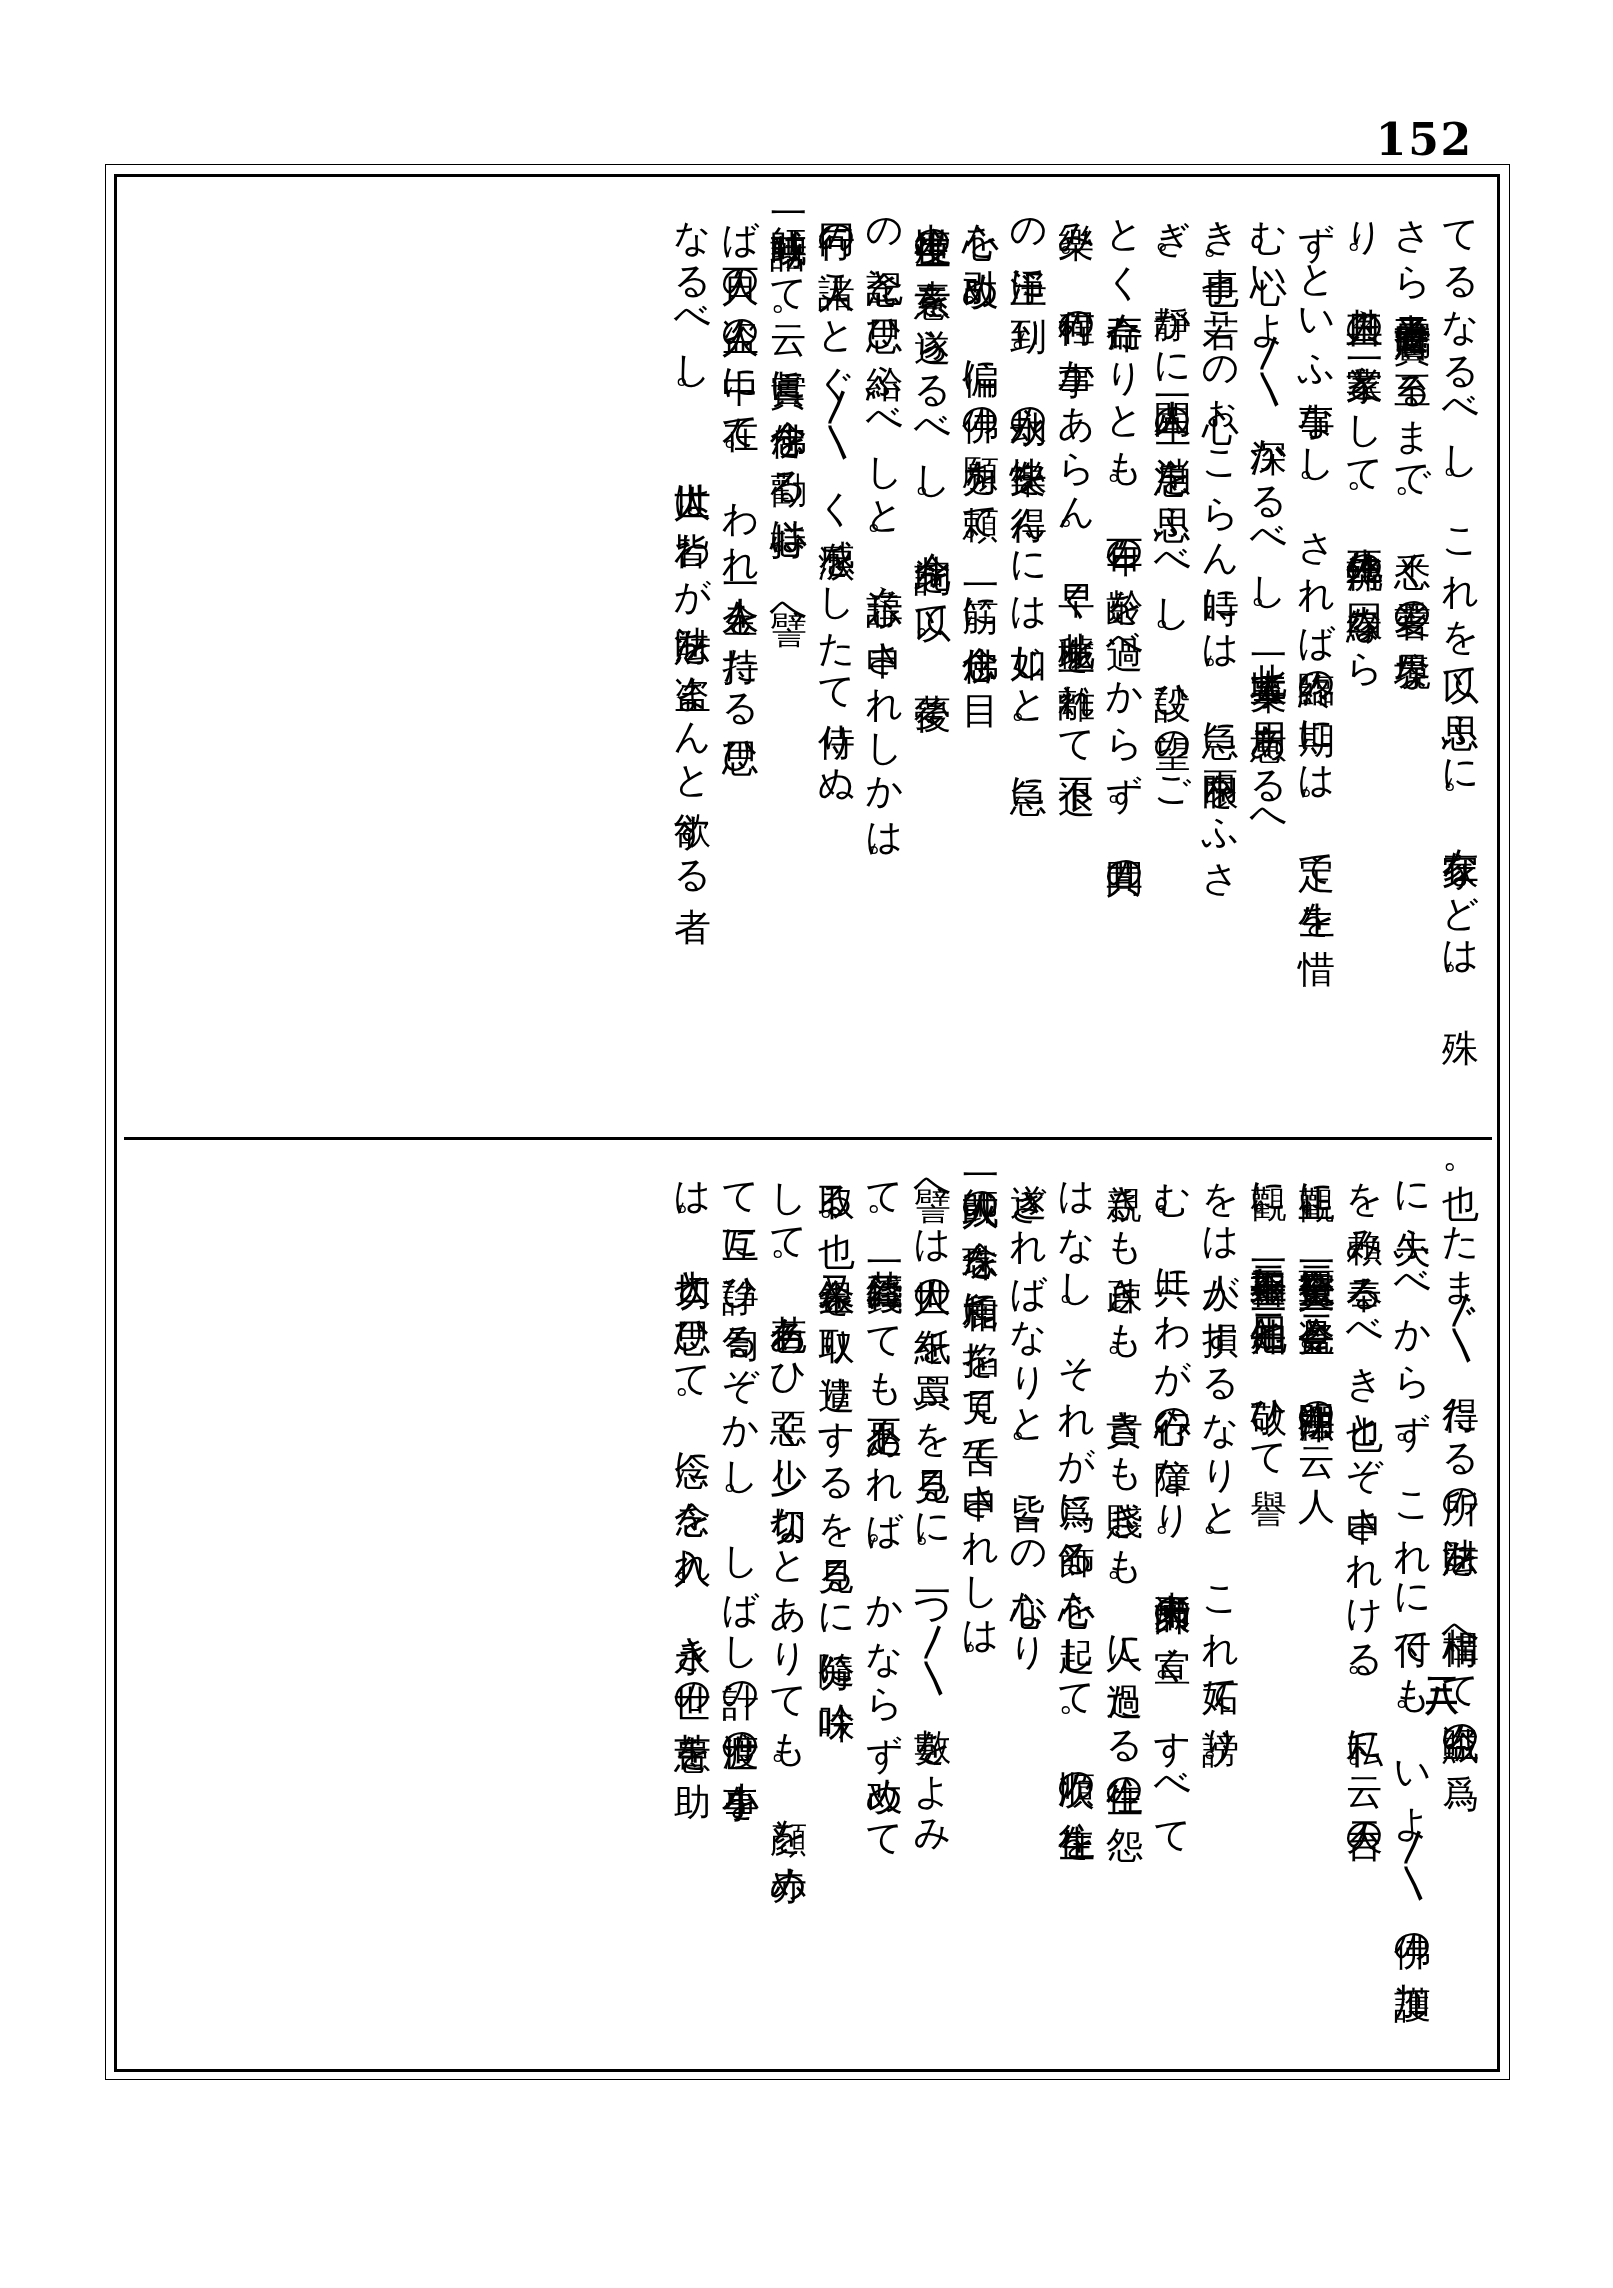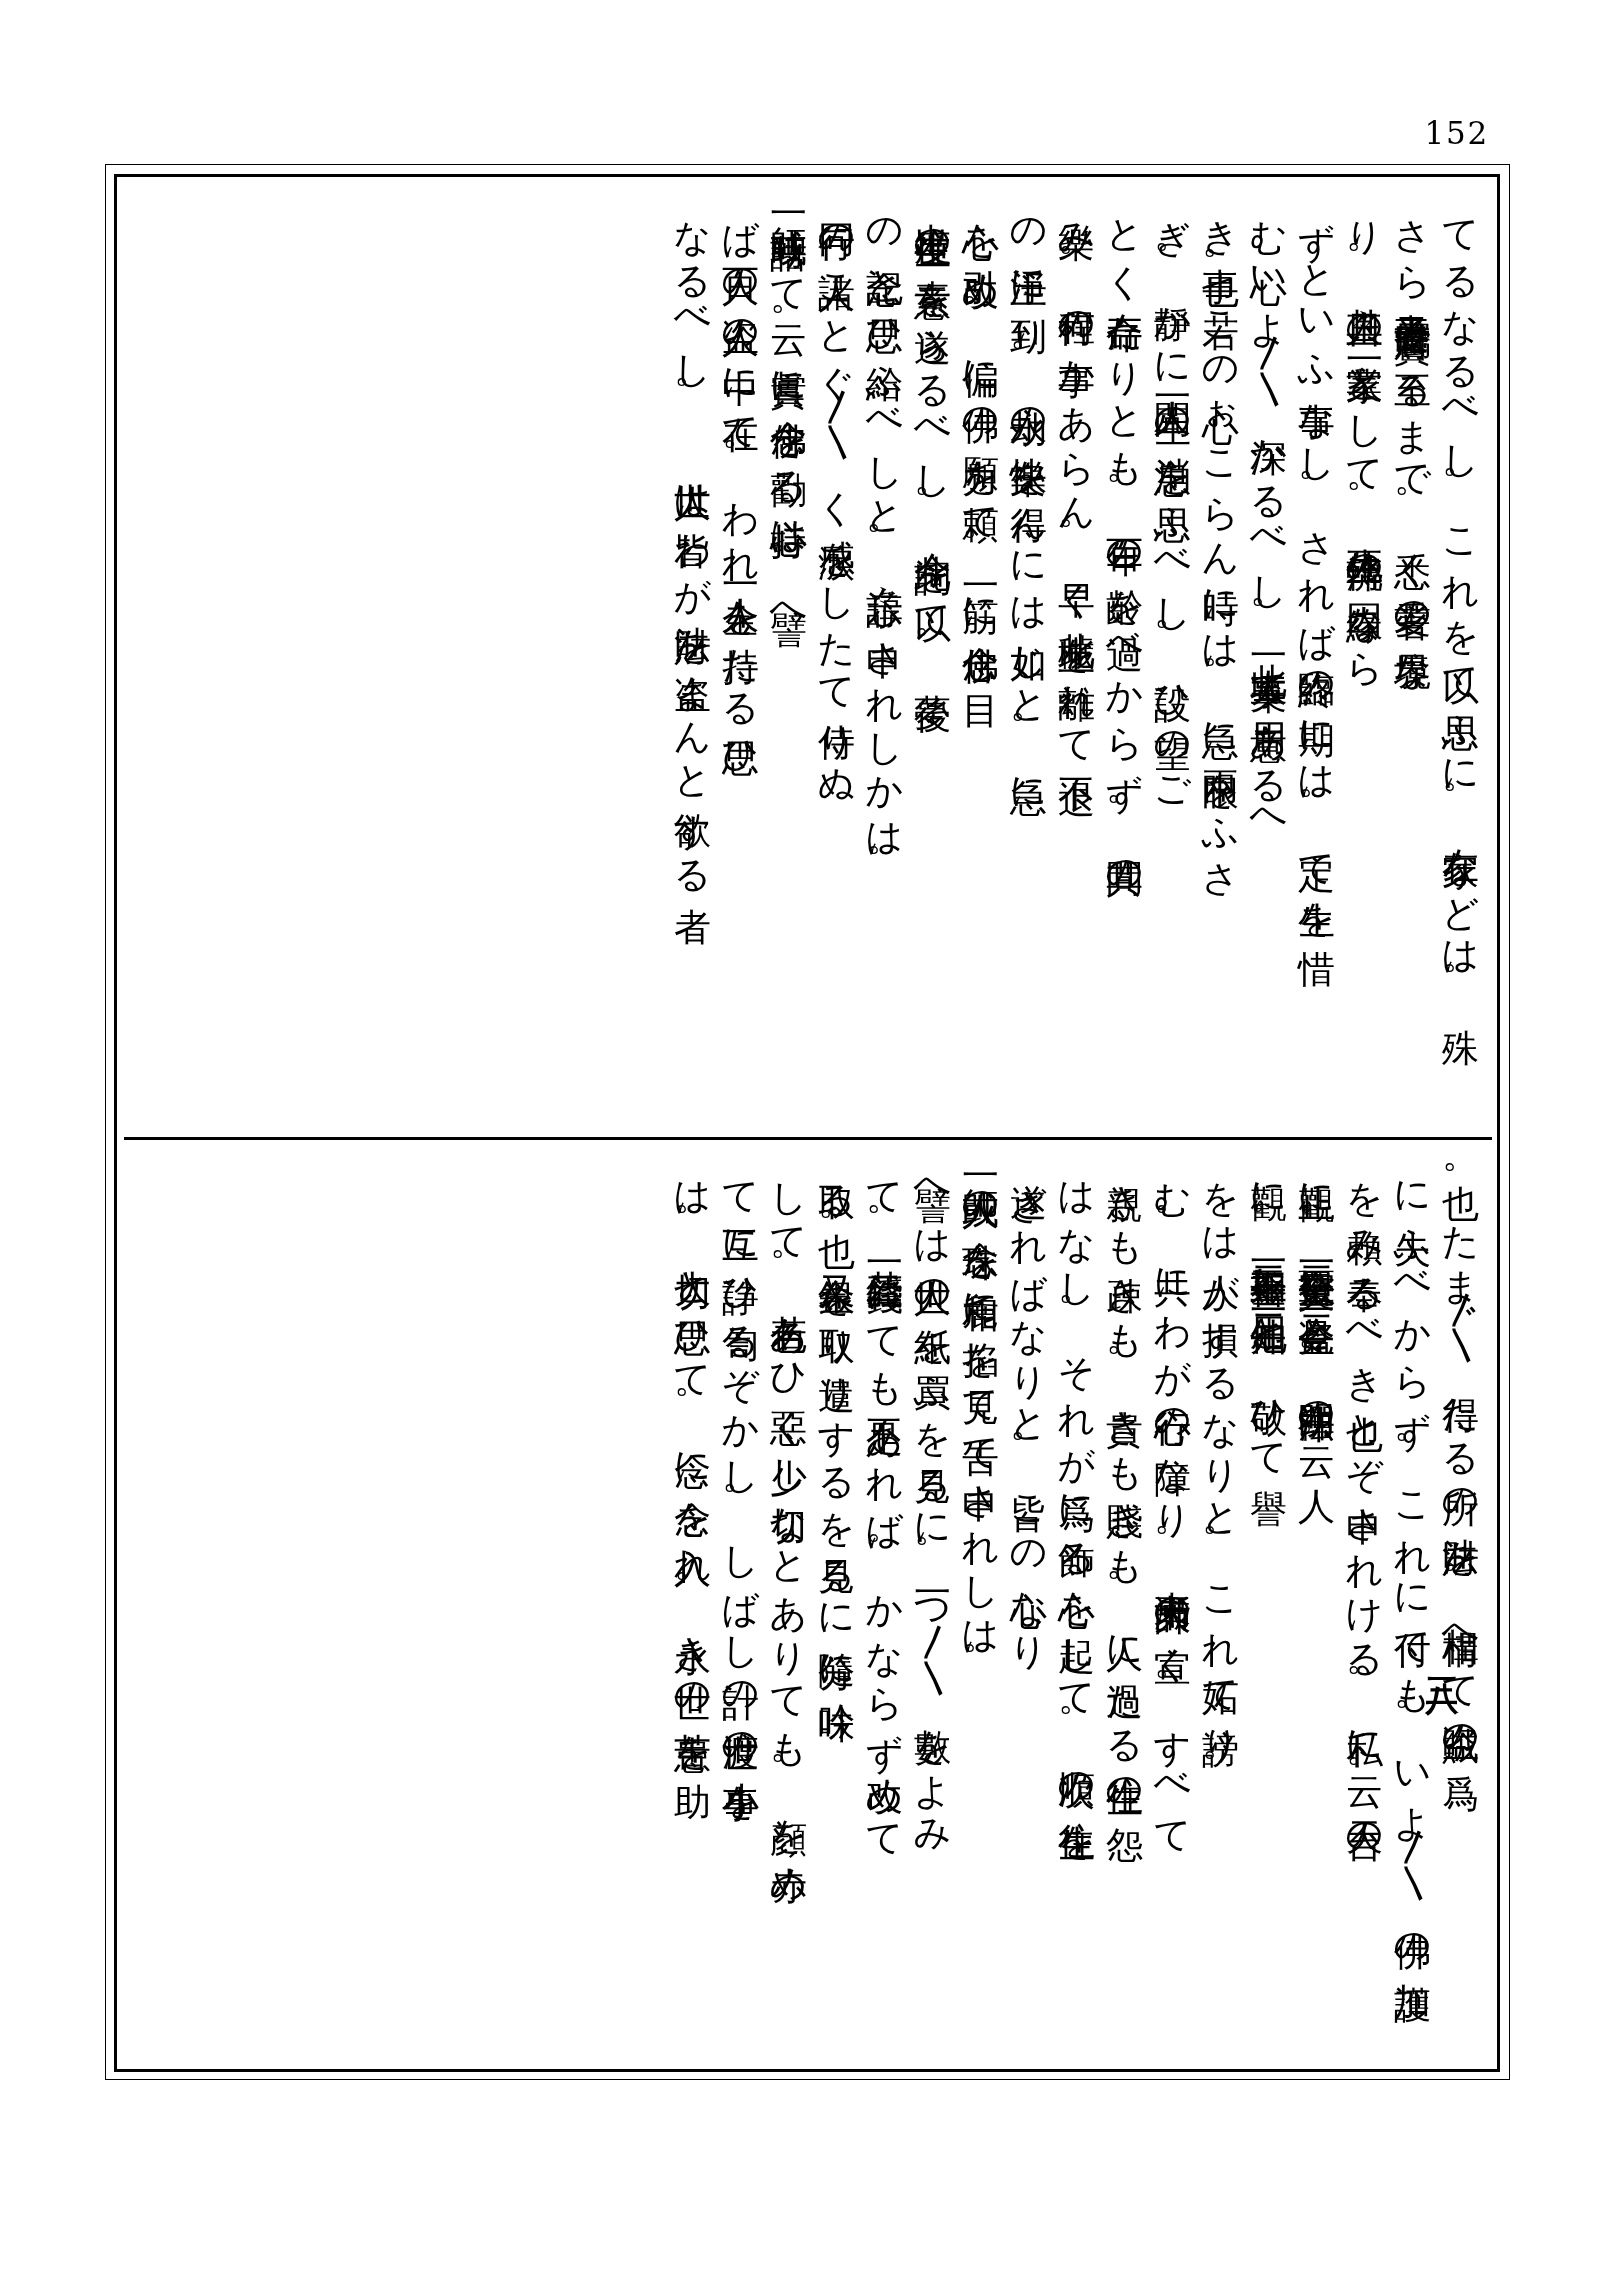--- a/index.html
+++ b/index.html
@@ -13,24 +13,24 @@
     position: relative;
     font-family: "DejaVu Serif", "Liberation Serif", serif;
     color: #000000;
     overflow: hidden;
   }
 
   
   .page-number {
     position: absolute;
     top: 118px;
-    right: 124px;
+    right: 140px;
     font-family: "DejaVu Serif", "Liberation Serif", serif;
-    font-weight: normal;
-    font-size: 31px;
+    font-weight: bold;
+    font-size: 44px;
     letter-spacing: 1.8px;
     line-height: 1;
   }
 
   
   .frame-outer {
     position: absolute;
     left: 105px;
     top: 164px;
     width: 1405px;

